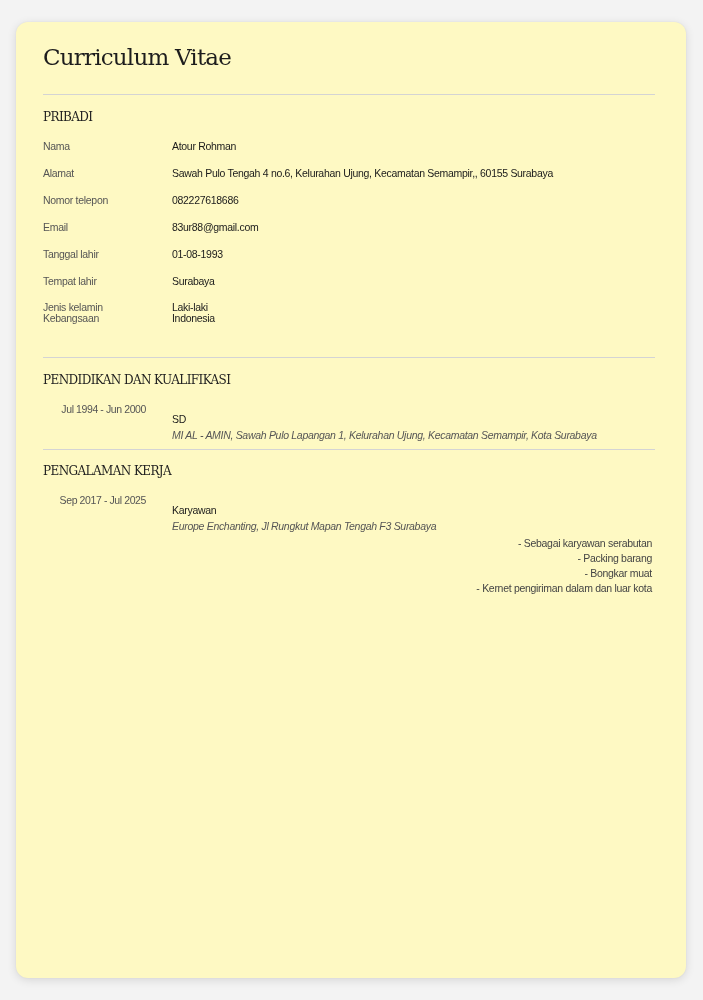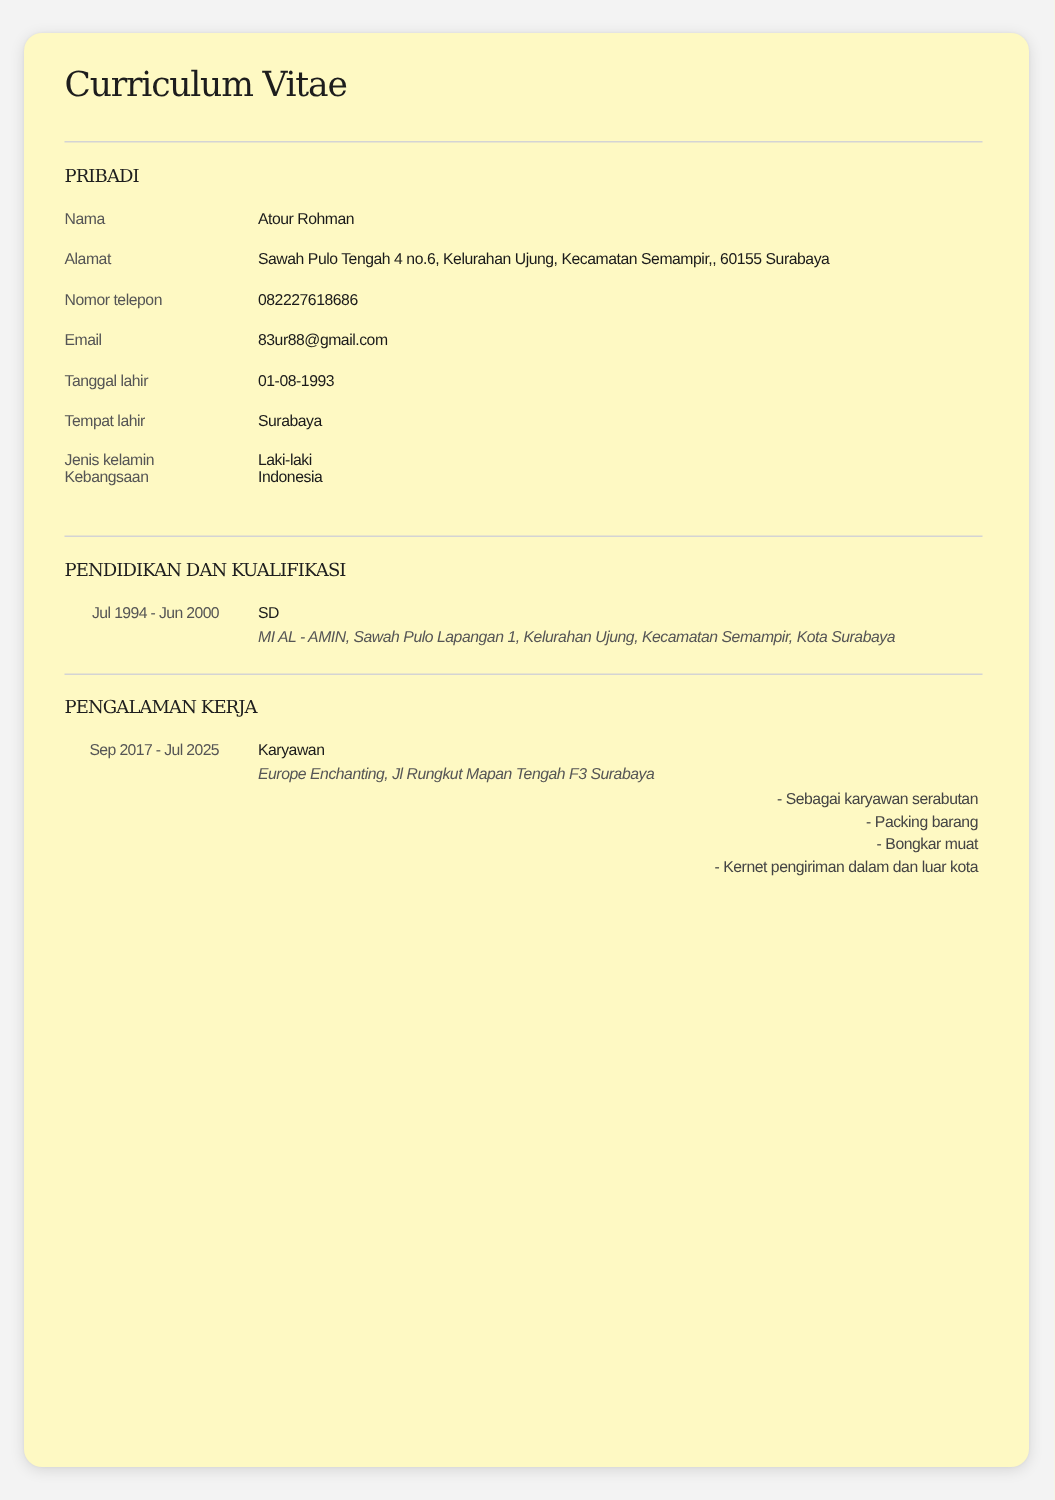--- a/index.html
+++ b/index.html
@@ -94,20 +94,21 @@
       text-align: right;
       color: #555;
       letter-spacing: -0.4px;
       line-height: 16px;
       white-space: nowrap;
     }
     .entry-body {
       position: absolute;
       left: 129px;
       width: 480px;
+      margin-top: 10px;
     }
     .entry-title {
       color: #1a1a1a;
       line-height: 16px;
       letter-spacing: -0.3px;
     }
     .entry-sub {
       font-style: italic;
       color: #555;
       line-height: 16px;

